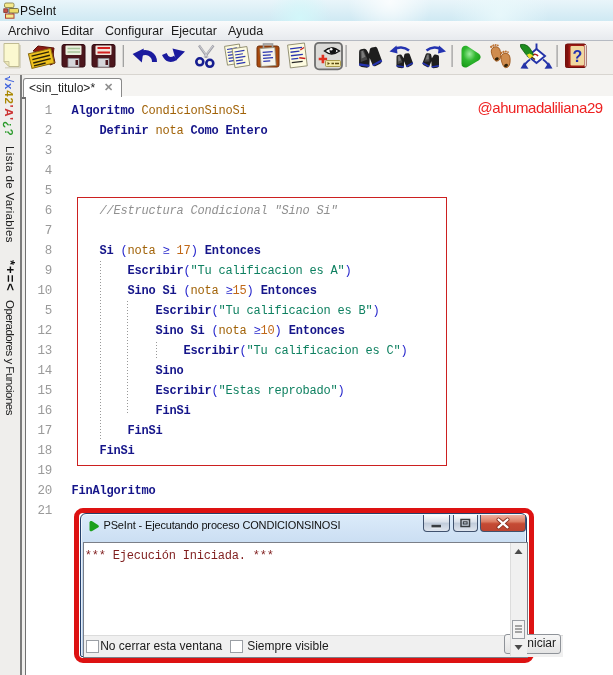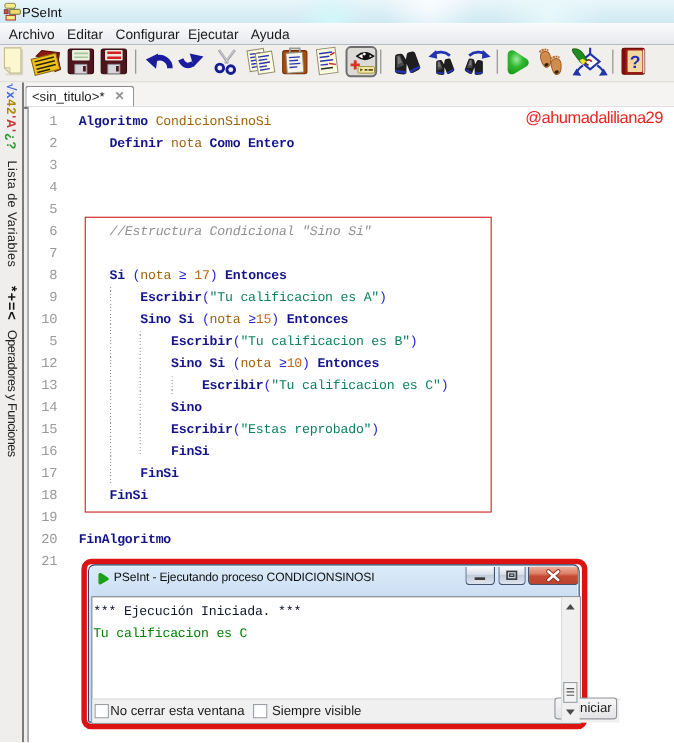--- a/index.html
+++ b/index.html
@@ -320,22 +320,21 @@
    <div class="cbtn close" style="left:56.5px;width:46px"><svg width="44" height="16">
             <g stroke="#8a3020" stroke-width="4" stroke-linecap="round">
               <path d="M17.5 4.5 L26.5 12.3 M26.5 4.5 L17.5 12.3"></path>
             </g>
             <g stroke="#ffffff" stroke-width="2.3" stroke-linecap="round">
               <path d="M17.5 4.5 L26.5 12.3 M26.5 4.5 L17.5 12.3"></path>
             </g>
           </svg></div>
   </div>
   <div id="conbox">
-   <div class="conline" style="top:2.5px;color:#0f172a">*** Ejecución Iniciada. ***</div>
-   <div class="conline" style="top:22.9px;color:#008000">Tu calificacion es C</div>
+   <div class="conline" style="top:2.5px;color:#7f1d1d">*** Ejecución Iniciada. ***</div>
    <div id="constrip">
     <div class="cb" style="left:1.5px;top:4px"></div>
     <div class="cbl" style="left:16px">No cerrar esta ventana</div>
     <div class="cb" style="left:146px;top:4px"></div>
     <div class="cbl" style="left:163px">Siempre visible</div>
     <div id="rein">Reiniciar</div>
    </div>
    <div id="conscroll">
     <svg style="position:absolute;left:3px;top:5px" width="9" height="8">
             <path d="M0.5 6 L4.5 1 L8.5 6 Z" fill="#4a4a4a"></path>

